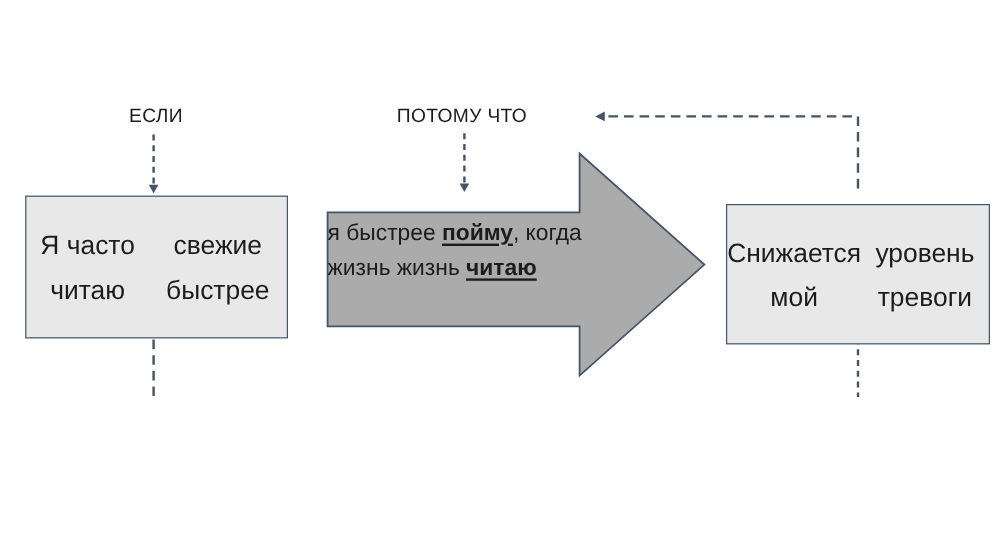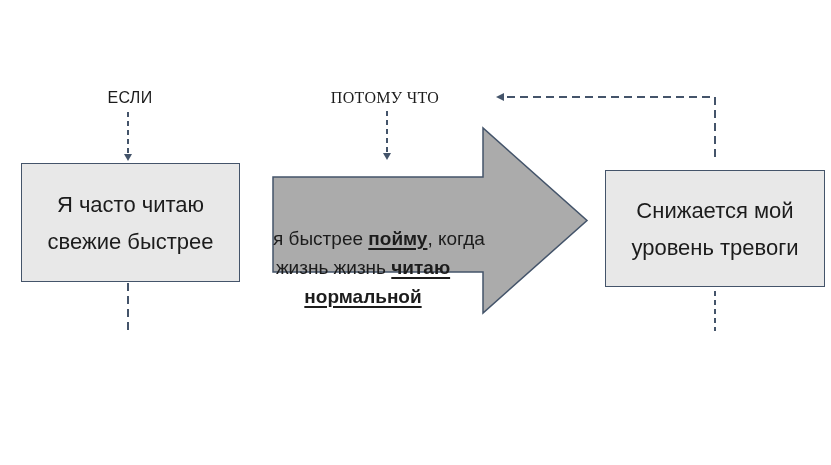--- a/index.html
+++ b/index.html
@@ -49,49 +49,46 @@
     letter-spacing: 0.3px;
     color: var(--text);
     text-align: center;
     white-space: nowrap;
   }
   .box {
     position: absolute;
     background: var(--box-fill);
     border: 1.5px solid var(--box-border);
     display: flex;
-    flex-direction: column;
     justify-content: center;
     align-items: center;
     text-align: center;
     font-size: 22px;
     line-height: 37px;
     color: var(--text);
   }
   .box-left  { left: 21px;  top: 163px; width: 219px; height: 119px; }
   .box-right { left: 605px; top: 159px; width: 220px; height: 117px; margin-top: 11px; }
   .arrow-text {
     position: absolute;
     left: 273px; top: 180px;
     width: 180px;
-    text-align: center;
     font-size: 19px;
     line-height: 29px;
     color: var(--text);
-    margin-top: 44px;
   }
   .arrow-text .line { white-space: nowrap; }
   .em {
     font-weight: bold;
     text-decoration: underline;
     text-decoration-thickness: 2px;
     text-underline-offset: 3px;
   }
   .label-if      { left: 90px;  top: 89px;  width: 80px;  }
-  .label-because { left: 315px; top: 89px;  width: 140px; font-family: Liberation Serif, serif; }
+  .label-because { left: 315px; top: 89px;  width: 140px; }
   .label-then    { left: 690px; top: 349px; width: 60px;  }
 </style>
 </head>
 <body>
 
 <div class="canvas">
 
   <svg class="layer" viewBox="0 0 831 465" aria-hidden="true">
 
     <polyline class="dash dash-short" points="128,112 128,153"></polyline>
@@ -122,16 +119,15 @@
   </div>
 
   <div class="box box-right">
     <div>Снижается мой</div>
     <div>уровень тревоги</div>
   </div>
 
   <div class="arrow-text">
     <div class="line"><span>я быстрее </span><span class="em">пойму</span><span>, когда</span></div>
     <div class="line"><span>жизнь жизнь </span><span class="em">читаю</span></div>
-    <div class="line"><span class="em">нормальной</span></div>
   </div>
 
 </div>
 
 </body></html>

